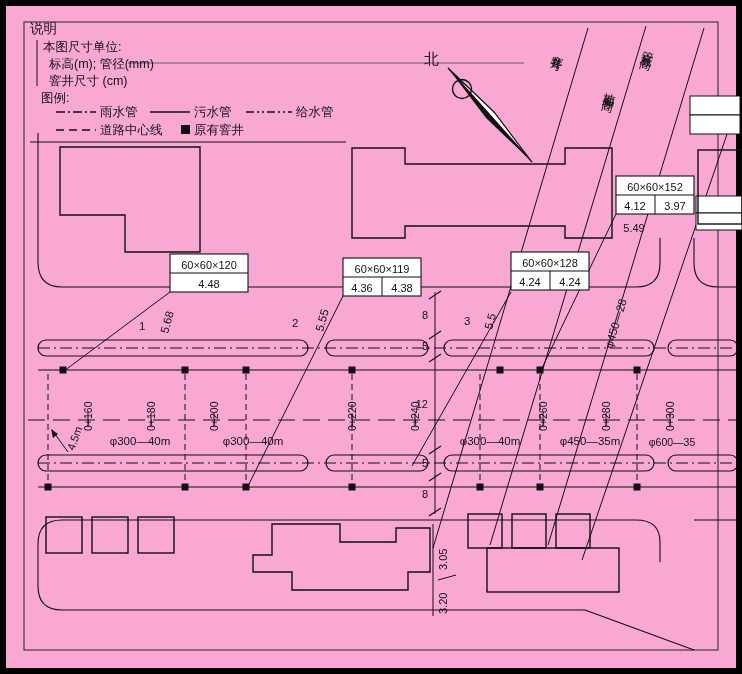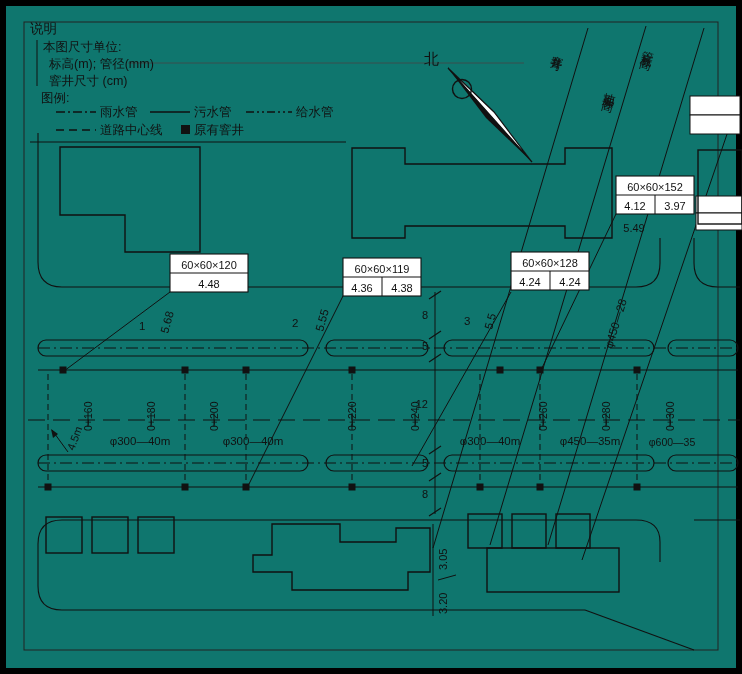--- a/index.html
+++ b/index.html
@@ -1,16 +1,16 @@
 <!DOCTYPE html>
 <html><head>
 <meta charset="utf-8">
 <style>
   html,body{margin:0;padding:0;background:#e9e9e9;}
-  .stage{position:relative;width:742px;height:674px;background:#0f766e;overflow:hidden;
+  .stage{position:relative;width:742px;height:674px;background:#f9a8d4;overflow:hidden;
          font-family:"Liberation Sans","DejaVu Sans",sans-serif;}
   .stage svg{position:absolute;left:0;top:0;}
   svg text{fill:#111;}
   .vlabel{position:absolute;writing-mode:vertical-rl;text-orientation:upright;
           font-size:12px;color:#111;letter-spacing:2px;white-space:nowrap;}
 </style>
 </head>
 <body>
 
 <div class="stage">

